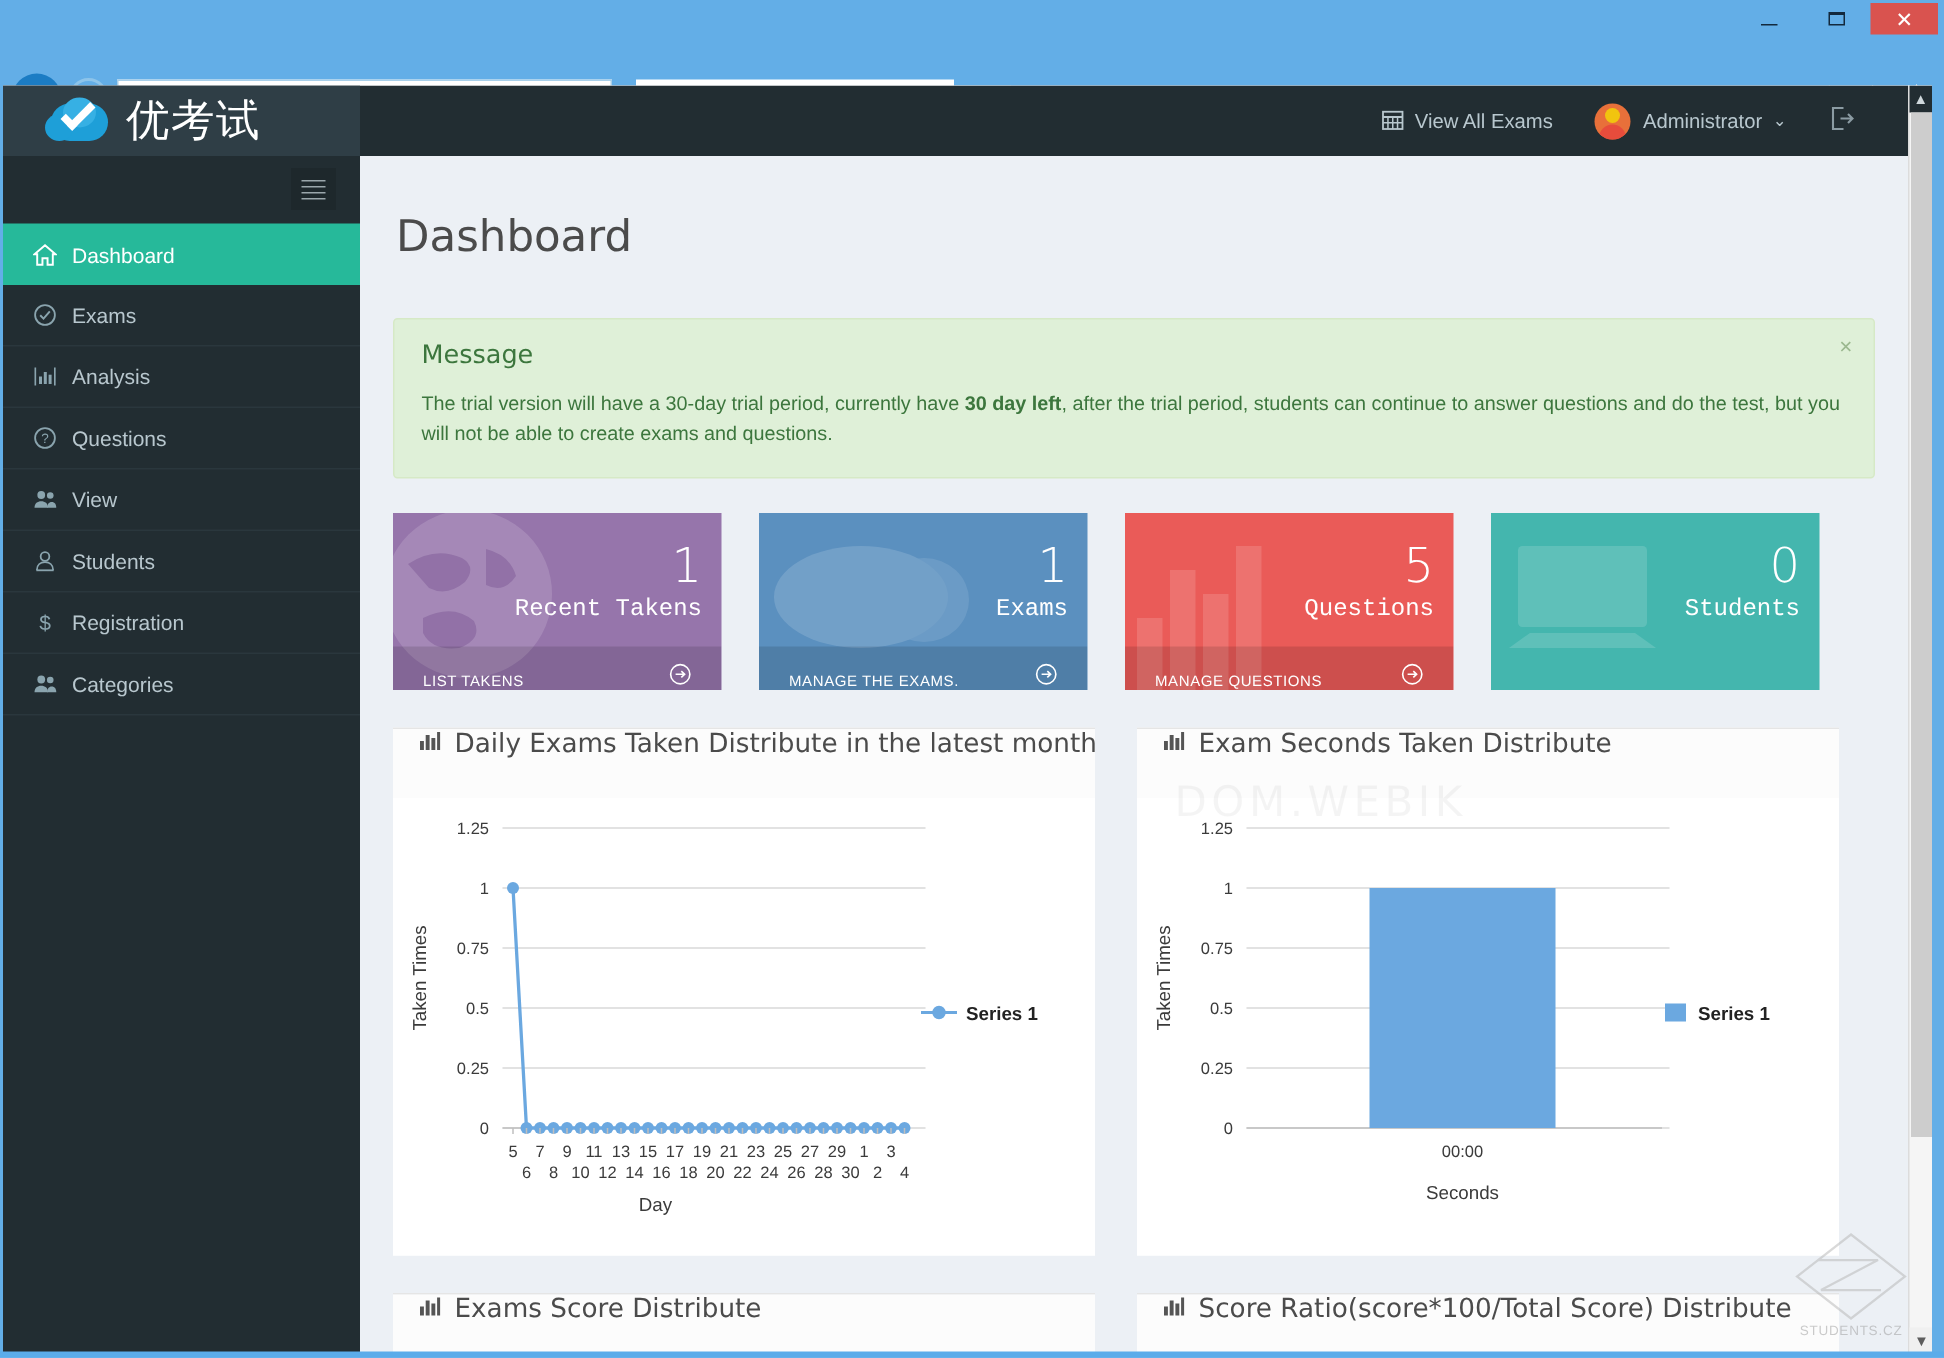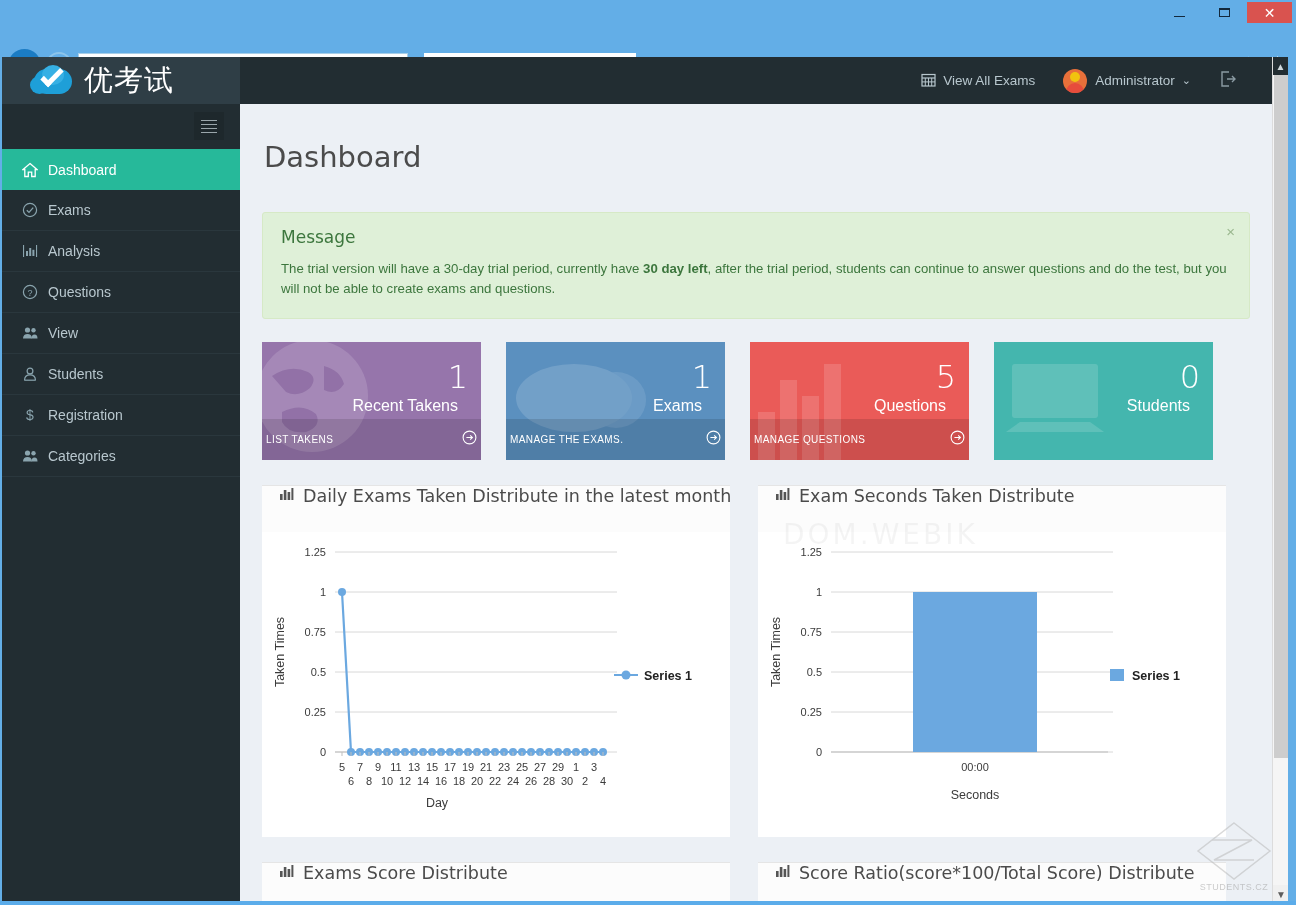--- a/index.html
+++ b/index.html
@@ -96,23 +96,23 @@
   .alert p { font-size: 13.2px; line-height: 1.55; max-width: 955px; }
   .alert p b { font-weight: bold; }
   .alert-close { position: absolute; right: 14px; top: 10px; font-size: 15px; color: #9bb88f; }
 
   
   .cards { display: flex; gap: 25px; margin-top: 23px; }
   .card { width: 219px; height: 118px; position: relative; overflow: hidden; color: #fff; }
   .card .wm { position: absolute; opacity: 0.14; }
   .card .num { position: absolute; right: 13px; top: 19px; font-size: 32px; line-height: 1;
                font-family: "DejaVu Sans", sans-serif; font-weight: 300; }
-  .card .lbl { position: absolute; right: 23px; top: 55px; font-size: 16px; font-family: Liberation Sans, sans-serif; text-align: right; }
-  .card .foot { position: absolute; left: 0; bottom: 0; width: 100%; height: 41px; background: rgba(0,0,0,0.12);
-                display: flex; align-items: center; justify-content: space-between; padding: 0 4px;
+  .card .lbl { position: absolute; right: 13px; top: 55px; font-size: 16px; font-family: Liberation Mono, monospace; text-align: right; }
+  .card .foot { position: absolute; left: 0; bottom: 0; width: 100%; height: 29px; background: rgba(0,0,0,0.12);
+                display: flex; align-items: flex-end; justify-content: space-between; padding: 0 20px;
                 font-size: 10px; letter-spacing: 0.4px; }
   .card .foot .arw { font-size: 14px; }
 
   
   .panels { display: flex; gap: 28px; margin-top: 25px; }
   .panel { width: 468px; background: #fff; border-top: 1px solid #e5e5e5; }
   .panel-head { height: 46px; display: flex; align-items: flex-start; padding: 0 17px; background: #fcfcfc; }
   .panel-head .hic { margin-right: 9px; color: #555; display: flex; }
   .panel-title { font-size: 17.5px; color: #4b4b4b; font-family: "DejaVu Sans", sans-serif; white-space: nowrap; }
   .panel-body { height: 305px; position: relative; background: #fff; }

